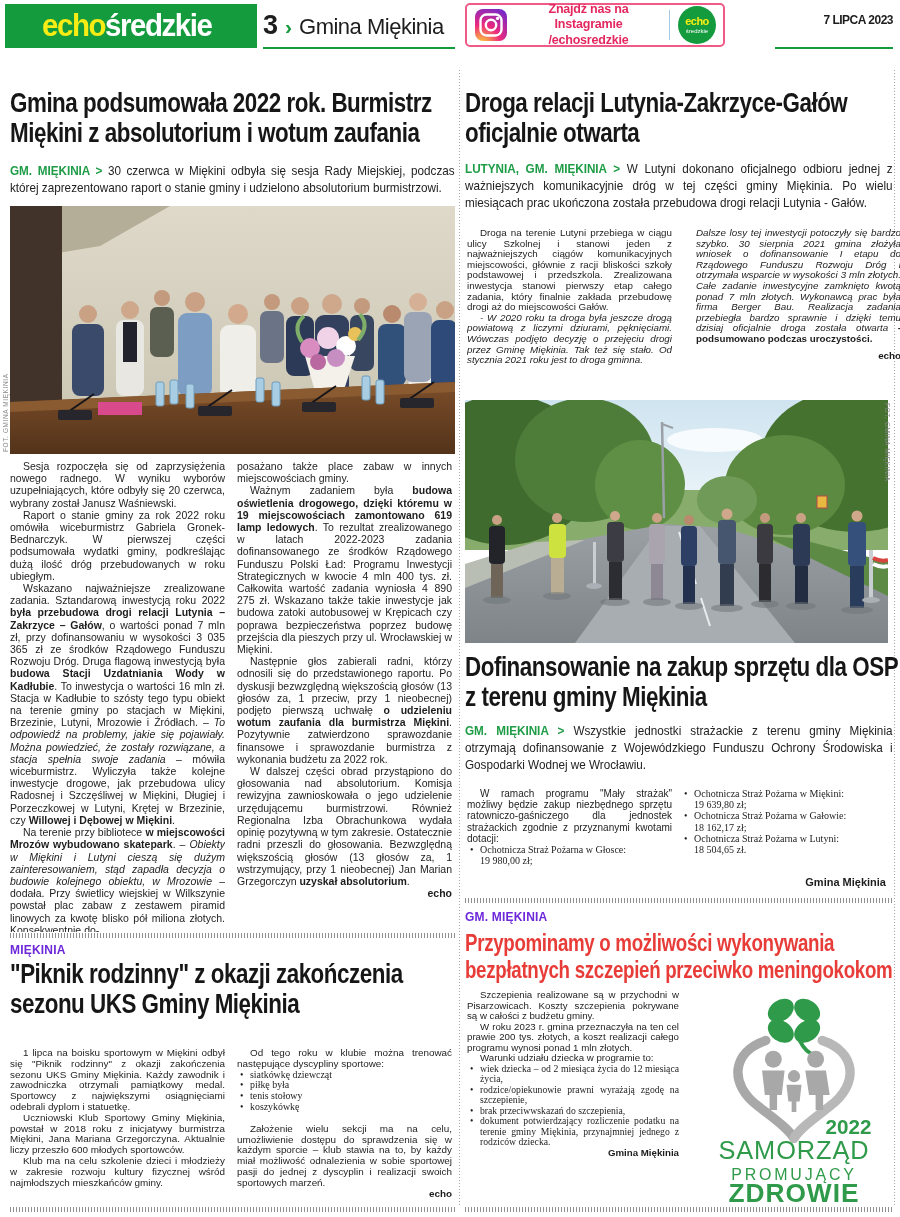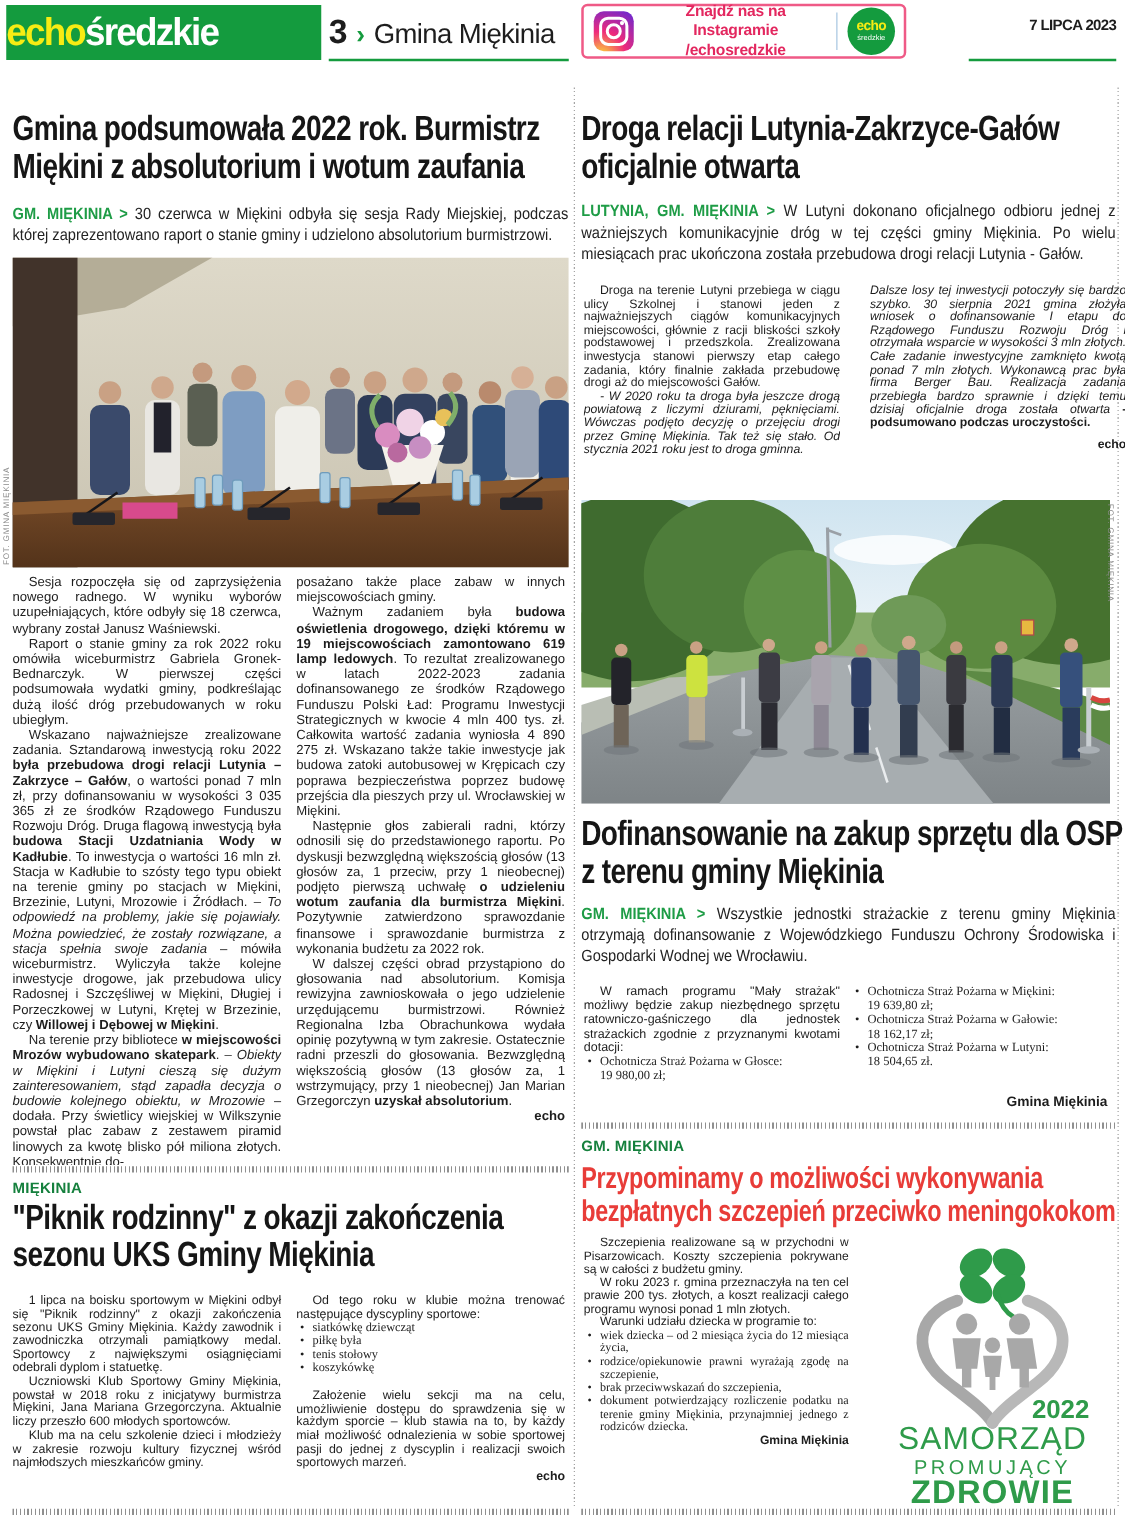--- a/index.html
+++ b/index.html
@@ -1,54 +1,54 @@
 <!DOCTYPE html>
 <html lang="pl"><head>
 <meta charset="utf-8">
 <style>
   html,body{margin:0;padding:0;background:#fff;}
   #page{position:relative;width:900px;height:1217px;background:#fff;overflow:hidden;
         font-family:"Liberation Sans",sans-serif;color:#1d1d1d;}
   .abs{position:absolute;}
   
-  .logo-box{background:#149b3e;display:flex;align-items:center;justify-content:flex-start;}
+  .logo-box{background:#149b3e;display:flex;align-items:center;justify-content:center;}
   .logo-text{font-size:31px;font-weight:700;letter-spacing:-1.5px;transform:scaleX(.95);transform-origin:0 50%;white-space:nowrap;}
   .logo-echo{color:#f7ec13;}
   .logo-sr{color:#ffffff;}
   .section-line{display:flex;align-items:baseline;gap:7px;white-space:nowrap;}
   .pgnum{font-size:27px;font-weight:700;}
   .chev{font-size:21px;font-weight:700;color:#149b3e;}
   .secname{font-size:22px;letter-spacing:-0.5px;}
   .grule{background:#149b3e;height:2px;}
   .ig-badge{border:2px solid #ef5a86;border-radius:5px;display:flex;align-items:center;padding:0 7px;gap:8px;background:#fff;}
   .ig-text{flex:1;text-align:center;font-weight:700;font-size:12.5px;line-height:1.25;color:#e3275f;letter-spacing:-0.2px;}
   .ig-div{width:1px;height:30px;background:#a9c8e2;}
   .echo-circle{width:38px;height:38px;border-radius:50%;background:#149b3e;display:flex;flex-direction:column;align-items:center;justify-content:center;line-height:1;}
   .echo-circle .a{color:#f7ec13;font-weight:700;font-size:11px;letter-spacing:-0.5px;}
   .echo-circle .b{color:#fff;font-size:6px;margin-top:1px;}
   .date{font-size:12px;font-weight:700;letter-spacing:-0.5px;text-align:right;}
   
   .h1{font-weight:700;font-size:28px;line-height:30px;letter-spacing:-0.6px;color:#161616;
       transform:scaleX(.8);transform-origin:0 0;}
   .h1red{font-weight:700;font-size:24px;line-height:27px;letter-spacing:-0.4px;color:#e83c38;
       transform:scaleX(.78);transform-origin:0 0;}
-  .kick{color:#15803d;font-weight:700;font-size:12px;letter-spacing:.2px;}
+  .kick{color:#6d28d9;font-weight:700;font-size:12px;letter-spacing:.2px;}
   .lead{font-size:13px;line-height:17px;color:#222;transform:scaleX(.9);transform-origin:0 0;}
   
   .col{overflow:hidden;}
   .para{margin:0;text-align:justify;position:relative;white-space:pre-line;}
   .ind{text-indent:13px;}
   .t-right{text-align:right;}
   .bullet{padding-left:13px;font-family:Liberation Serif, serif;}
   .bullet::before{content:"\2022";position:absolute;left:3px;}
   .fb{font-weight:700;}
   .fi{font-style:italic;}
   .fk{color:#1e9c46;font-weight:700;}
   .bt1{font-size:10.5px;line-height:12.2px;}
-  .bt2{font-size:9.9px;line-height:10.8px;}
+  .bt2{font-size:9.9px;line-height:10.8px;margin-top:12px;}
   .bt3{font-size:9.8px;line-height:10.6px;}
   .bt4{font-size:10px;line-height:11.2px;}
   .bt5{font-size:9.7px;line-height:10.5px;}
   .sign{font-weight:700;font-size:11px;text-align:right;}
   
   .tickline{height:5px;background-image:repeating-linear-gradient(90deg,#8f8f8f 0 1px,transparent 1px 3px);}
   .vtick{width:1px;background-image:repeating-linear-gradient(180deg,#a5a5a5 0 1px,transparent 1px 3px);}
   .vcred{font-size:6.5px;color:#8a8a8a;letter-spacing:.6px;white-space:nowrap;}
   .rot-up{transform:rotate(-90deg);transform-origin:0 0;}
   .vert-down{writing-mode:vertical-rl;}
@@ -210,21 +210,21 @@
         <rect x="48" y="204" width="34" height="10" rx="2"></rect>
           <rect x="188" y="200" width="34" height="10" rx="2"></rect>
         <rect x="292" y="196" width="34" height="10" rx="2"></rect>
           <rect x="390" y="192" width="34" height="10" rx="2"></rect>
       </g>
     </g>
   </svg>
   <span class="abs vcred rot-up" style="left:2px;top:452px;">FOT. GMINA MIĘKINIA</span>
 
   <div class="abs col bt1" style="left:10px;top:460px;width:215px;height:472px;">
-      <p class="para ind"><span>Sesja rozpoczęła się od zaprzysiężenia nowego radnego. W wyniku wyborów uzupełniających, które odbyły się 18 czerwca, wybrany został Janusz Waśniewski.</span></p>
+      <p class="para ind"><span>Sesja rozpoczęła się od zaprzysiężenia nowego radnego. W wyniku wyborów uzupełniających, które odbyły się 20 czerwca, wybrany został Janusz Waśniewski.</span></p>
       <p class="para ind"><span>Raport o stanie gminy za rok 2022 roku omówiła wiceburmistrz Gabriela Gronek-Bednarczyk. W pierwszej części podsumowała wydatki gminy, podkreślając dużą ilość dróg przebudowanych w roku ubiegłym.</span></p>
       <p class="para ind"><span>Wskazano najważniejsze zrealizowane zadania. Sztandarową inwestycją roku 2022 </span><span class="fb">była przebudowa drogi relacji Lutynia – Zakrzyce – Gałów</span><span>, o wartości ponad 7 mln zł, przy dofinansowaniu w wysokości 3 035 365 zł ze środków Rządowego Funduszu Rozwoju Dróg. Druga flagową inwestycją była </span><span class="fb">budowa Stacji Uzdatniania Wody w Kadłubie</span><span>. To inwestycja o wartości 16 mln zł. Stacja w Kadłubie to szósty tego typu obiekt na terenie gminy po stacjach w Miękini, Brzezinie, Lutyni, Mrozowie i Źródłach. </span><span class="fi">– To odpowiedź na problemy, jakie się pojawiały. Można powiedzieć, że zostały rozwiązane, a stacja spełnia swoje zadania</span><span> – mówiła wiceburmistrz. Wyliczyła także kolejne inwestycje drogowe, jak przebudowa ulicy Radosnej i Szczęśliwej w Miękini, Długiej i Porzeczkowej w Lutyni, Krętej w Brzezinie, czy </span><span class="fb">Willowej i Dębowej w Miękini</span><span>.</span></p>
       <p class="para ind"><span>Na terenie przy bibliotece </span><span class="fb">w miejscowości Mrozów wybudowano skatepark</span><span>. </span><span class="fi">– Obiekty w Miękini i Lutyni cieszą się dużym zainteresowaniem, stąd zapadła decyzja o budowie kolejnego obiektu, w Mrozowie</span><span> – dodała. Przy świetlicy wiejskiej w Wilkszynie powstał plac zabaw z zestawem piramid linowych za kwotę blisko pół miliona złotych. Konsekwentnie do-</span></p>
     </div>
   <div class="abs col bt1" style="left:237px;top:460px;width:215px;height:472px;">
       <p class="para"><span>posażano także place zabaw w innych miejscowościach gminy.</span></p>
       <p class="para ind"><span>Ważnym zadaniem była </span><span class="fb">budowa oświetlenia drogowego, dzięki któremu w 19 miejscowościach zamontowano 619 lamp ledowych</span><span>. To rezultat zrealizowanego w latach 2022-2023 zadania dofinansowanego ze środków Rządowego Funduszu Polski Ład: Programu Inwestycji Strategicznych w kwocie 4 mln 400 tys. zł. Całkowita wartość zadania wyniosła 4 890 275 zł. Wskazano także takie inwestycje jak budowa zatoki autobusowej w Krępicach czy poprawa bezpieczeństwa poprzez budowę przejścia dla pieszych przy ul. Wrocławskiej w Miękini.</span></p>
       <p class="para ind"><span>Następnie głos zabierali radni, którzy odnosili się do przedstawionego raportu. Po dyskusji bezwzględną większością głosów (13 głosów za, 1 przeciw, przy 1 nieobecnej) podjęto pierwszą uchwałę </span><span class="fb">o udzieleniu wotum zaufania dla burmistrza Miękini</span><span>. Pozytywnie zatwierdzono sprawozdanie finansowe i sprawozdanie burmistrza z wykonania budżetu za 2022 rok.</span></p>
       <p class="para ind"><span>W dalszej części obrad przystąpiono do głosowania nad absolutorium. Komisja rewizyjna zawnioskowała o jego udzielenie urzędującemu burmistrzowi. Również Regionalna Izba Obrachunkowa wydała opinię pozytywną w tym zakresie. Ostatecznie radni przeszli do głosowania. Bezwzględną większością głosów (13 głosów za, 1 wstrzymujący, przy 1 nieobecnej)  Jan Marian Grzegorczyn </span><span class="fb">uzyskał absolutorium</span><span>.</span></p>
       <p class="para t-right"><span class="fb">echo</span></p>

